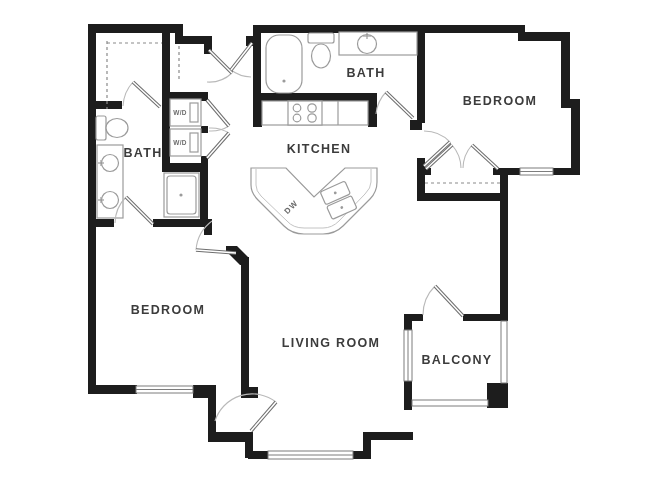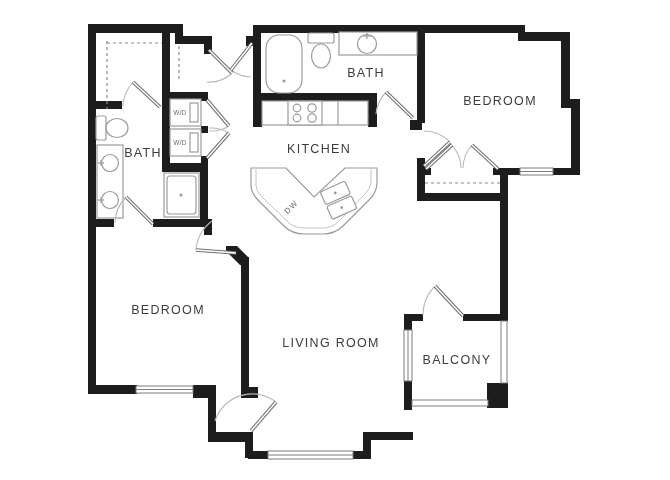--- a/index.html
+++ b/index.html
@@ -1,16 +1,16 @@
 <!DOCTYPE html>
 <html><head>
 <meta charset="utf-8">
 <style>
   html,body{margin:0;padding:0;background:#ffffff;}
-  .stage{position:relative;width:670px;height:480px;background:#fff;overflow:hidden;}
+  .stage{position:relative;width:670px;height:480px;background:#fff;overflow:hidden;font-weight:bold;}
   svg{display:block;}
   text{font-family:"Liberation Sans","DejaVu Sans",sans-serif;fill:#3c3c3c;}
   .room-label{font-size:12.5px;letter-spacing:1.3px;}
   .appliance-label{font-size:6.5px;letter-spacing:.3px;fill:#6b6b6b;}
   .dw-label{font-size:8px;letter-spacing:1px;fill:#6b6b6b;}
 </style>
 </head>
 <body>
 
 <div class="stage">

